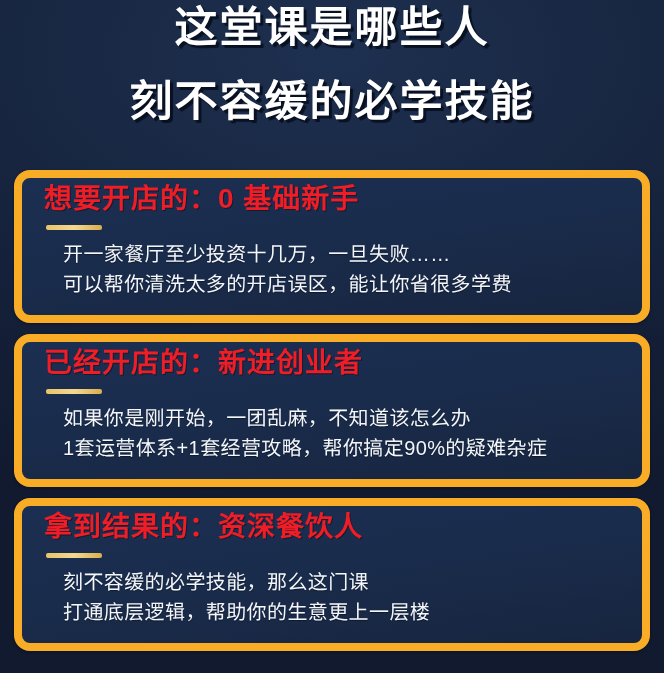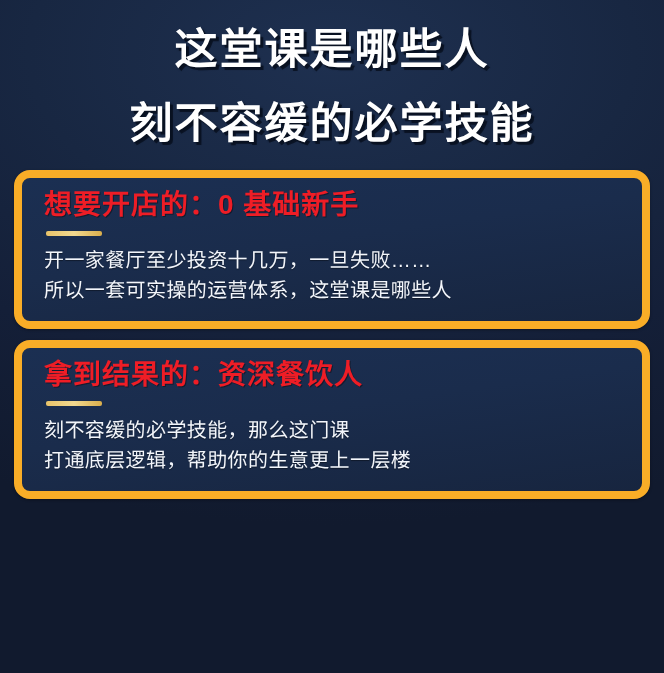--- a/index.html
+++ b/index.html
@@ -25,21 +25,20 @@
       radial-gradient(ellipse 120% 70% at 50% 8%, #1e3050 0%, #182742 38%, #141f38 68%, #111a2e 100%);
     overflow: hidden;
   }
 
   
   .title-block {
     position: absolute;
     top: 0;
     left: 0;
     width: 664px;
-    padding-top: 22px;
     text-align: center;
     z-index: 3;
   }
   .title-line {
     color: #ffffff;
     font-size: 43px;
     font-weight: bold;
     line-height: 54px;
     letter-spacing: 2px;
     text-shadow:
@@ -61,21 +60,21 @@
   }
 
   .card {
     position: relative;
     margin: 0 14px 11px 14px;
     border: 8px solid #f9ad27;
     border-radius: 16px;
     background:
       linear-gradient(172deg, #1b2f52 0%, #1a2c4c 45%, #17253f 100%);
     box-sizing: border-box;
-    padding: 8px 22px 16px 22px;
+    padding: 2px 22px 16px 22px;
     box-shadow: 0 1px 3px rgba(0,0,0,0.35);
   }
   .card:last-child {
     margin-bottom: 0;
   }
 
   .card-heading {
     color: #ee1d26;
     font-size: 28px;
     font-weight: bold;
@@ -93,20 +92,21 @@
     background: linear-gradient(90deg, #e8c36a 0%, #f2d98f 50%, #d9ae4c 100%);
   }
 
   .card-body {
     color: #f3f6fb;
     font-size: 20px;
     line-height: 30px;
     letter-spacing: 0.4px;
     white-space: nowrap;
     text-shadow: 0 1px 1px rgba(0,0,0,0.4);
+    margin-left: 19px;
   }
   .card-body .line {
     display: block;
   }
 </style>
 </head>
 <body>
 
 <div class="poster">
 
@@ -115,24 +115,32 @@
     <div class="title-line second">刻不容缓的必学技能</div>
   </div>
 
   <div class="cards">
 
     <div class="card">
       <div class="card-heading">想要开店的：0 基础新手</div>
       <div class="card-divider"></div>
       <div class="card-body">
         <span class="line">开一家餐厅至少投资十几万，一旦失败……</span>
-        <span class="line">所以一套可实操的运营体系，这堂课是哪些人</span>
+        <span class="line">可以帮你清洗太多的开店误区，能让你省很多学费</span>
       </div>
     </div>
 
+    <div class="card">
+      <div class="card-heading">已经开店的：新进创业者</div>
+      <div class="card-divider"></div>
+      <div class="card-body">
+        <span class="line">如果你是刚开始，一团乱麻，不知道该怎么办</span>
+        <span class="line">1套运营体系+1套经营攻略，帮你搞定90%的疑难杂症</span>
+      </div>
+    </div>
 
     <div class="card">
       <div class="card-heading">拿到结果的：资深餐饮人</div>
       <div class="card-divider"></div>
       <div class="card-body">
         <span class="line">刻不容缓的必学技能，那么这门课</span>
         <span class="line">打通底层逻辑，帮助你的生意更上一层楼</span>
       </div>
     </div>
 

